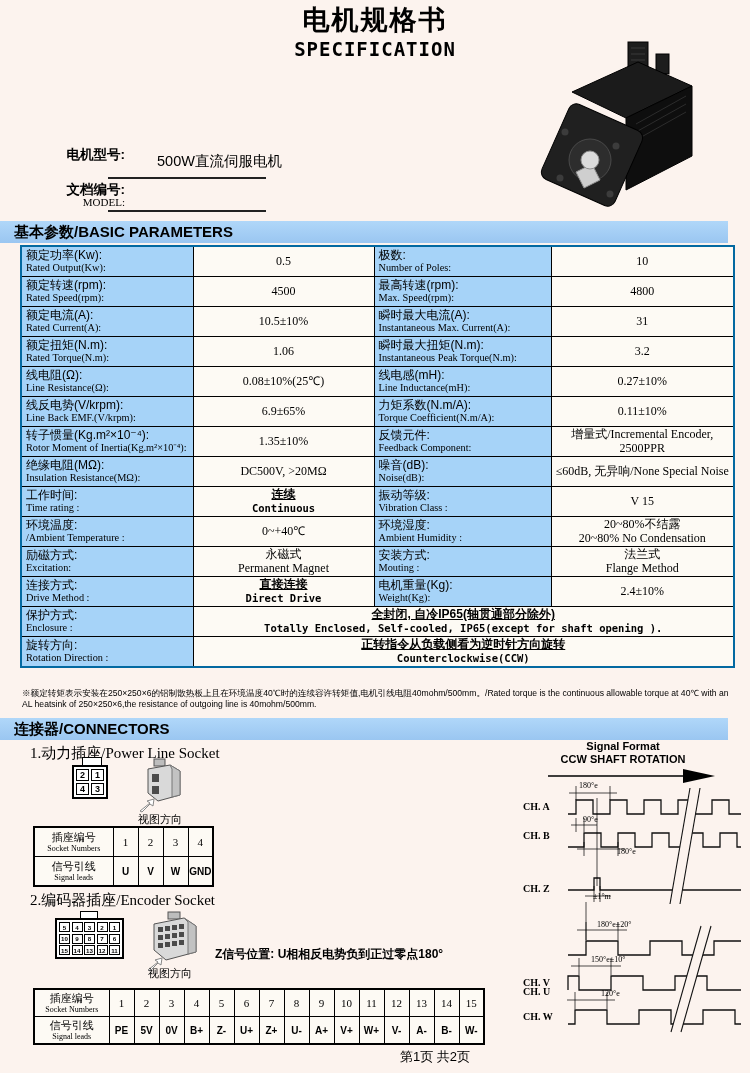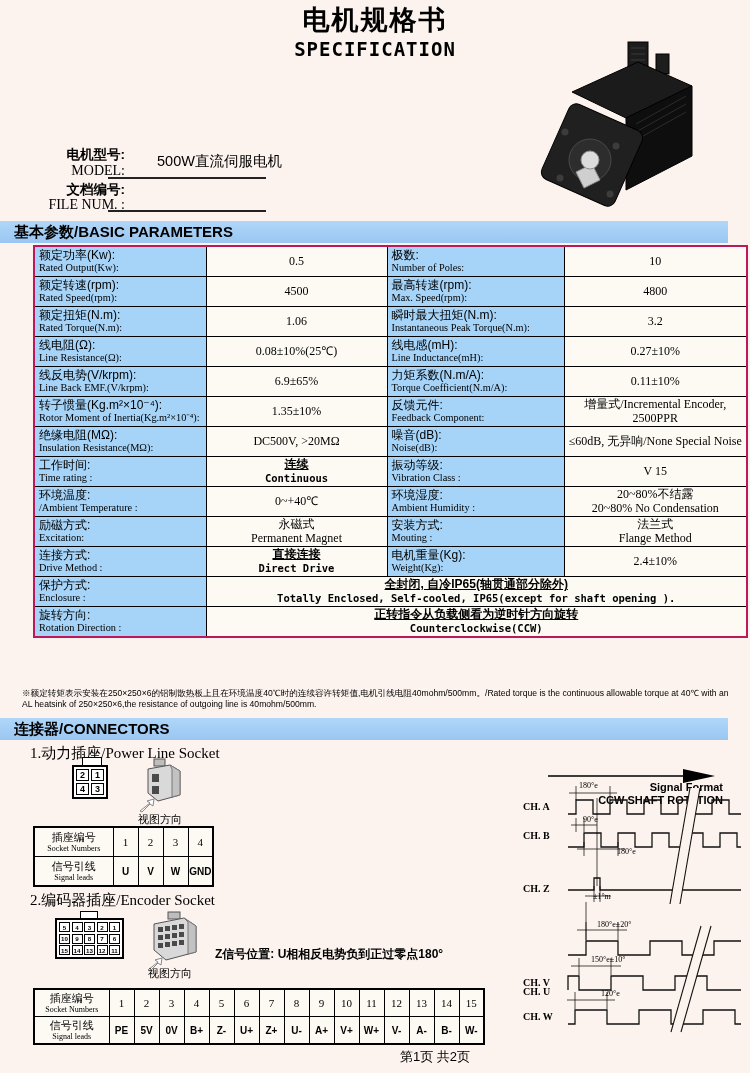--- a/index.html
+++ b/index.html
@@ -5,29 +5,29 @@
   html,body{margin:0;padding:0;}
   body{width:750px;height:1073px;position:relative;background:#fcf3ee;
        font-family:"Liberation Sans","DejaVu Sans",sans-serif;color:#000;overflow:hidden;}
   .abs{position:absolute;}
   
   .title-cn{top:2px;left:0;width:750px;text-align:center;font-size:27px;font-weight:bold;letter-spacing:2px;}
   .title-en{top:38px;left:0;width:750px;text-align:center;font-family:"DejaVu Sans Mono",monospace;
             font-size:19px;font-weight:bold;letter-spacing:1px;}
   
   .fld-cn{font-size:13.5px;font-weight:bold;text-align:right;}
-  .fld-en{font-family:"Liberation Serif",serif;font-size:14px;text-align:right;}
+  .fld-en{font-family:"Liberation Serif",serif;font-size:11px;text-align:right;margin-top:33px;}
   .fld-val{font-size:14.5px;}
   .uline{border-bottom:2px solid #222;height:0;}
   
   .bar{left:0;width:728px;height:22px;background:linear-gradient(#b0d7f9,#9ac6f1);
        font-size:15px;font-weight:bold;line-height:22px;padding-left:14px;box-sizing:border-box;}
   
-  table.main{position:absolute;left:33px;top:245px;width:713px;border-collapse:collapse;
-             table-layout:fixed;border:2px solid #be185d;}
+  table.main{position:absolute;left:20px;top:245px;width:713px;border-collapse:collapse;
+             table-layout:fixed;border:2px solid #0369a1;}
   table.main td{border:1px solid #000;padding:1px 4px;vertical-align:middle;height:27px;}
   td.lbl{background:#a6d3f8;}
   td.lbl .cn{font-size:12px;line-height:14px;}
   td.lbl .en{font-family:"Liberation Serif",serif;font-size:10.3px;line-height:12.5px;white-space:nowrap;}
   td.val{background:#fdfaf4;text-align:center;font-family:"Liberation Serif",serif;
          font-size:12px;line-height:13.5px;}
   td.val .mono{font-family:"DejaVu Sans Mono",monospace;font-weight:bold;font-size:10.5px;}
   td.val .cnb{font-weight:bold;font-family:"Liberation Sans",sans-serif;text-decoration:underline;}
   .note{left:22px;top:688px;width:710px;font-family:Liberation Sans, sans-serif;
         font-size:8.6px;line-height:10.5px;}
@@ -42,21 +42,21 @@
   
   table.conn{position:absolute;border-collapse:collapse;border:2px solid #000;table-layout:fixed;}
   table.conn td{border:1px solid #000;text-align:center;padding:0;background:#fdfaf4;}
   td.rowlbl{background:#a6d3f8;}
   td.rowlbl .cn{font-size:11px;line-height:13px;}
   td.rowlbl .en{font-family:"Liberation Serif",serif;font-size:8px;line-height:10px;}
   td.num{font-family:"Liberation Serif",serif;font-size:11px;}
   td.lead{font-weight:bold;font-size:10px;}
   
   #signal{left:493px;top:738px;width:257px;height:302px;}
-  .sig-title{position:absolute;left:30px;width:200px;text-align:right;font-size:11px;font-weight:bold;margin-top:41px;}
+  .sig-title{position:absolute;left:30px;width:200px;text-align:center;font-size:11px;font-weight:bold;}
   .ch-label{position:absolute;left:30px;font-family:"Liberation Serif",serif;font-size:10px;font-weight:bold;}
   .dim-label{position:absolute;font-family:"Liberation Serif",serif;font-size:8px;}
   .footer{left:350px;top:1048px;width:170px;text-align:center;font-size:13px;}
   .znote{font-size:12px;font-weight:bold;}
 </style>
 </head>
 <body>
 
 <div class="abs title-cn">电机规格书</div>
 <div class="abs title-en">SPECIFICATION</div>
@@ -127,20 +127,36 @@
         </td>
         <td class="val">
           <div>4500</div>
         </td>
         <td class="lbl">
           <div class="cn">最高转速(rpm):</div>
           <div class="en">Max. Speed(rpm):</div>
         </td>
         <td class="val">
           <div>4800</div>
+        </td>
+      </tr>
+      <tr>
+        <td class="lbl">
+          <div class="cn">额定电流(A):</div>
+          <div class="en">Rated Current(A):</div>
+        </td>
+        <td class="val">
+          <div>10.5±10%</div>
+        </td>
+        <td class="lbl">
+          <div class="cn">瞬时最大电流(A):</div>
+          <div class="en">Instantaneous Max. Current(A):</div>
+        </td>
+        <td class="val">
+          <div>31</div>
         </td>
       </tr>
       <tr>
         <td class="lbl">
           <div class="cn">额定扭矩(N.m):</div>
           <div class="en">Rated Torque(N.m):</div>
         </td>
         <td class="val">
           <div>1.06</div>
         </td>

